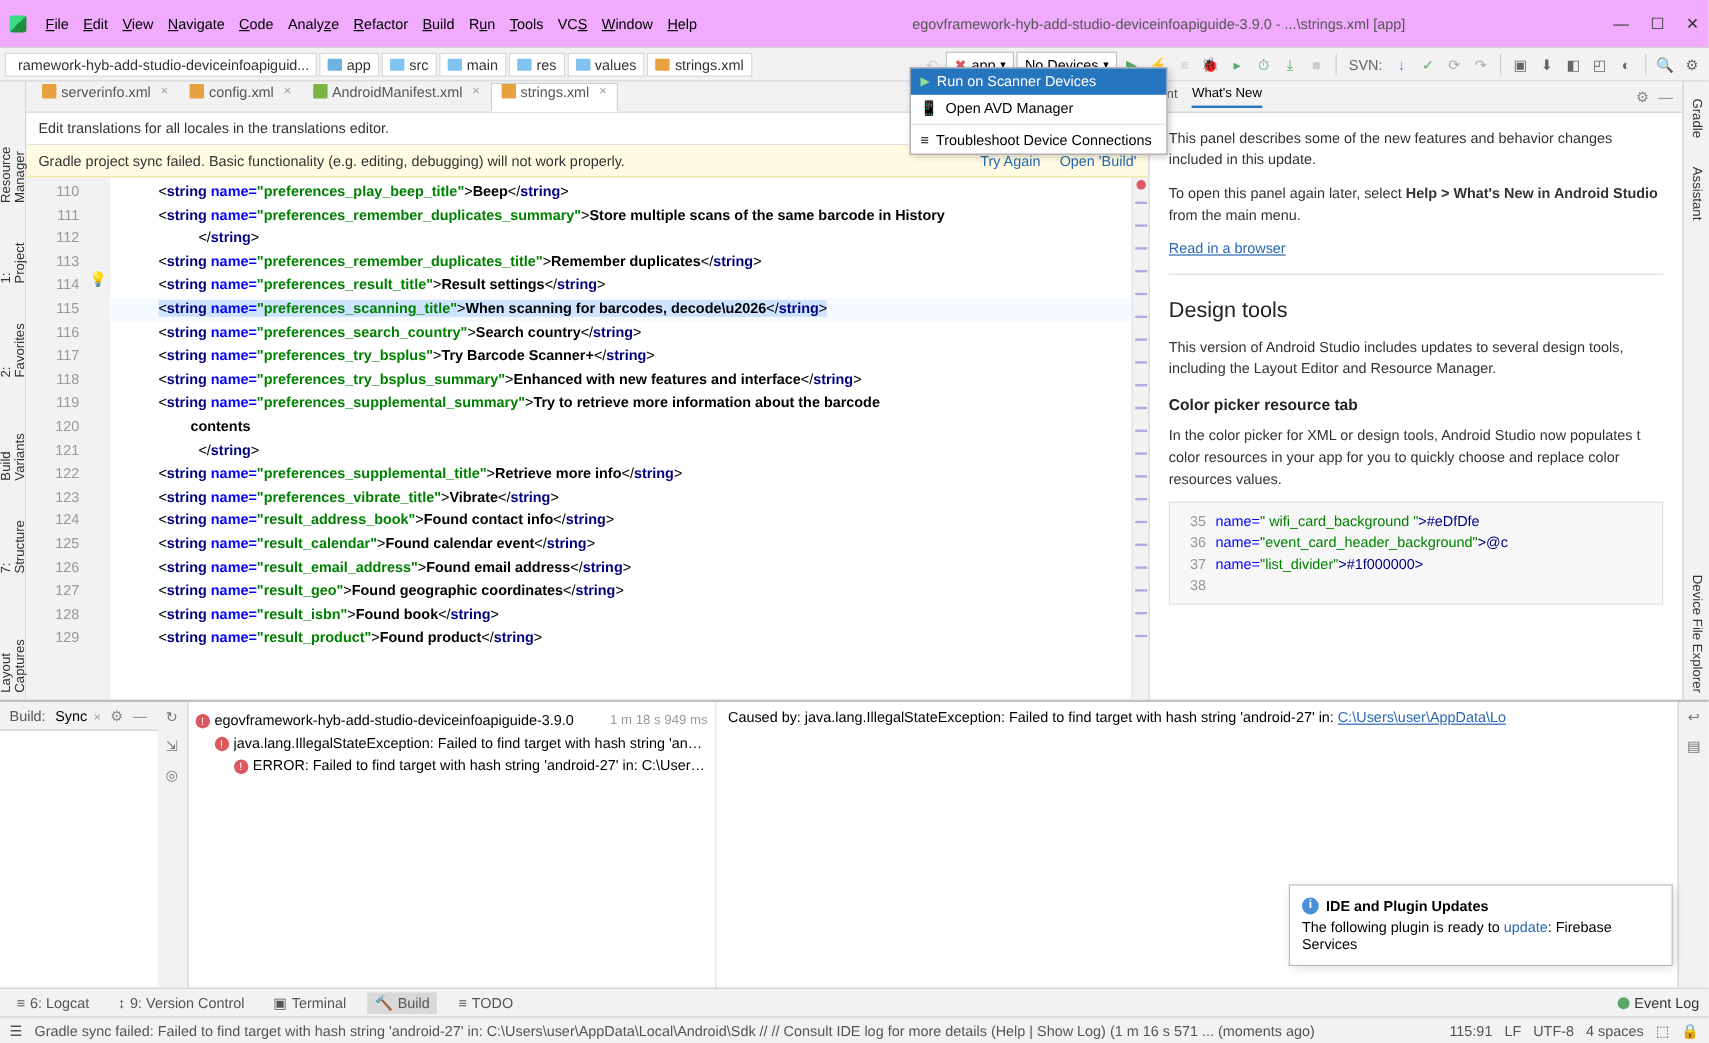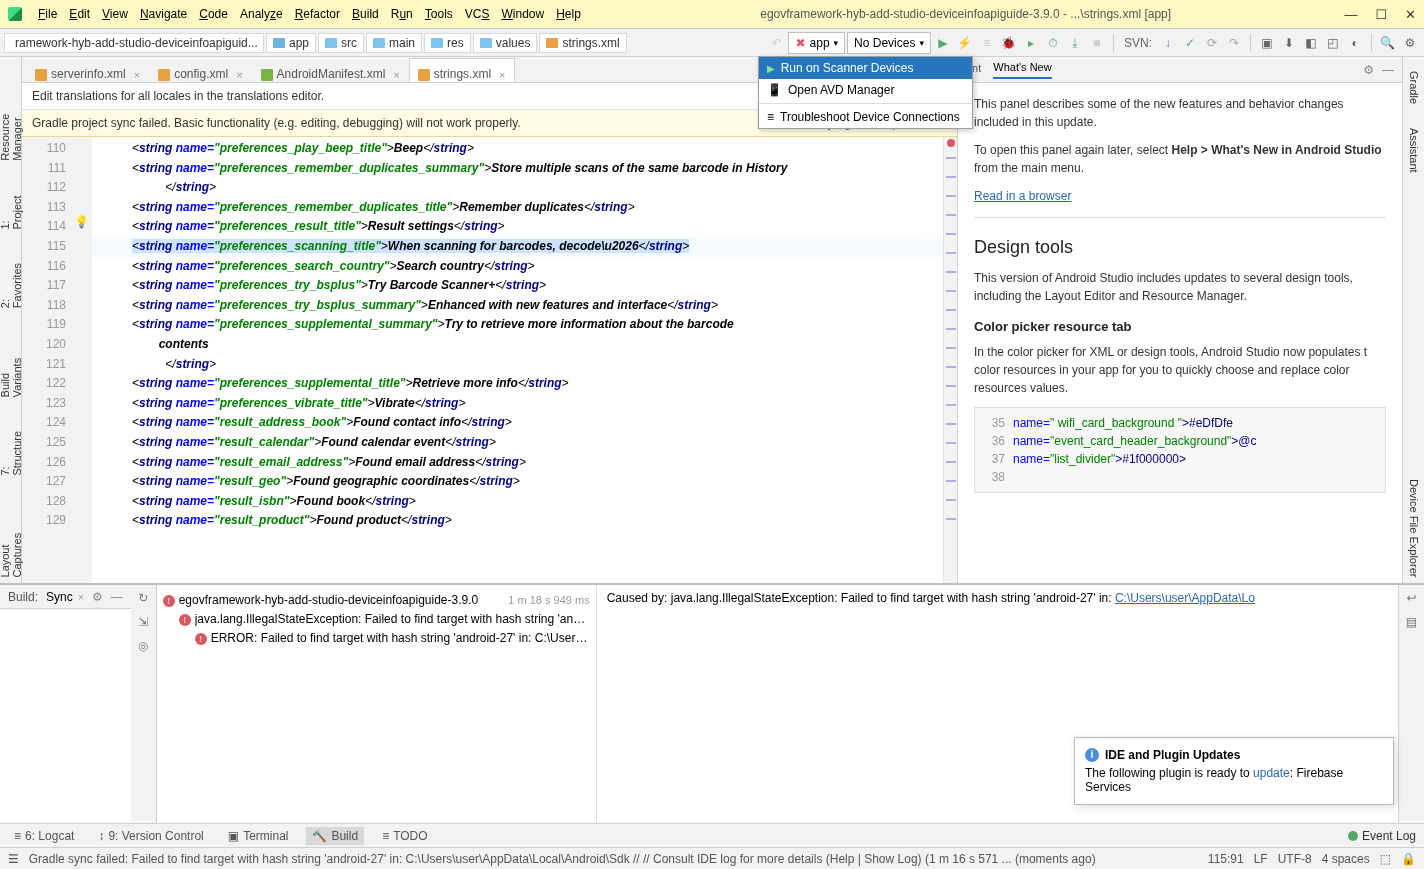--- a/index.html
+++ b/index.html
@@ -1,19 +1,19 @@
 <!DOCTYPE html>
 <html><head>
 <meta charset="utf-8">
 <style>
 * { margin: 0; padding: 0; box-sizing: border-box; font-family: "Segoe UI", Arial, sans-serif; font-size: 12px; }
 body { width: 1424px; height: 869px; background: #f2f2f2; overflow: hidden; display: flex; flex-direction: column; }
 
 
-.titlebar { height: 29px; background: #fef9c3; display: flex; align-items: center; padding: 0 8px; border-bottom: 1px solid #d0d0d0; justify-content: space-between; }
+.titlebar { height: 40px; background: #f0abfc; display: flex; align-items: center; padding: 0 8px; border-bottom: 1px solid #d0d0d0; justify-content: space-between; }
 .titlebar .app-icon { width: 14px; height: 14px; background: linear-gradient(135deg,#3ddc84 50%,#1e8e3e 50%); border-radius: 2px; margin-right: 10px; }
 .titlebar .menu-item { padding: 0 6px; cursor: default; color: #000; }
 .titlebar .menu-item u { text-decoration: underline; }
 .titlebar .title-text { flex: 1; text-align: center; color: #555; }
 .titlebar .win-controls { display: flex; gap: 18px; }
 .titlebar .win-controls span { cursor: pointer; font-size: 13px; color: #333; }
 
 
 .toolbar { height: 28px; background: #f2f2f2; display: flex; align-items: center; padding: 0 4px; border-bottom: 1px solid #d0d0d0; gap: 2px; }
 .breadcrumb { display: flex; align-items: center; gap: 2px; flex: 0 0 auto; }
@@ -40,35 +40,35 @@
 .content { flex: 1; display: flex; min-height: 0; }
 .left-gutter { width: 22px; background: #f2f2f2; border-right: 1px solid #d0d0d0; display: flex; flex-direction: column; align-items: center; gap: 12px; padding-top: 8px; }
 .vtab { writing-mode: vertical-rl; transform: rotate(180deg); font-size: 11px; color: #333; padding: 6px 2px; cursor: pointer; }
 .right-gutter { width: 22px; background: #f2f2f2; border-left: 1px solid #d0d0d0; display: flex; flex-direction: column; align-items: center; gap: 12px; padding-top: 8px; }
 .right-gutter .vtab { transform: rotate(0deg); }
 
 .main-col { flex: 1; display: flex; flex-direction: column; min-width: 0; }
 
 
 .file-tabs { height: 26px; background: #f2f2f2; display: flex; align-items: center; border-bottom: 1px solid #d0d0d0; padding-left: 4px; }
-.file-tab { display: flex; align-items: flex-end; padding: 0 8px; height: 24px; gap: 4px; color: #555; border: 1px solid transparent; }
+.file-tab { display: flex; align-items: flex-start; padding: 0 8px; height: 24px; gap: 4px; color: #555; border: 1px solid transparent; }
 .file-tab.active { background: #fff; border: 1px solid #d0d0d0; border-bottom-color: #fff; }
 .file-tab .xml-icon { width: 12px; height: 12px; background: #e8a13f; border-radius: 1px; }
 .file-tab .close { color: #999; font-size: 11px; cursor: pointer; margin-left: 4px; }
 
 
 .banner { background: #fffce3; border-bottom: 1px solid #e5d98f; padding: 6px 10px; display: flex; align-items: center; }
 .banner .msg { flex: 1; color: #333; }
 .banner .link { color: #2968b3; margin-left: 16px; cursor: pointer; }
 
 
 .editor { flex: 1; display: flex; background: #fff; min-height: 0; overflow: hidden; }
 .lnums { width: 50px; background: #f2f2f2; text-align: right; padding: 2px 6px 2px 2px; color: #999; font-family: Consolas, monospace; font-size: 12px; line-height: 19.6px; }
 .gutter2 { width: 20px; background: #f2f2f2; }
-.code { flex: 1; font-family: Consolas, monospace; font-size: 12px; line-height: 19.6px; padding: 2px 0; white-space: pre; overflow: hidden; font-style: italic; }
+.code { flex: 1; font-family: Consolas, monospace; font-size: 12px; line-height: 19.6px; padding: 2px 0; white-space: pre; overflow: hidden; }
 .tag { color: #000080; font-weight: bold; }
 .nm { color: #0000FF; font-weight: bold; }
 .val { color: #008000; font-weight: bold; }
 .txt { color: #000; font-weight: bold; }
 .line-hl { background: #f5faff; }
 .sel-bg { background: #cde3ff; }
 .markers { width: 14px; background: #f2f2f2; border-left: 1px solid #e0e0e0; position: relative; }
 .markers .err-dot { position: absolute; right: 2px; top: 2px; width: 8px; height: 8px; background: #db5860; border-radius: 50%; }
 .markers .stripe { position: absolute; left: 2px; width: 10px; height: 2px; background: #b8a7e0; }
 

